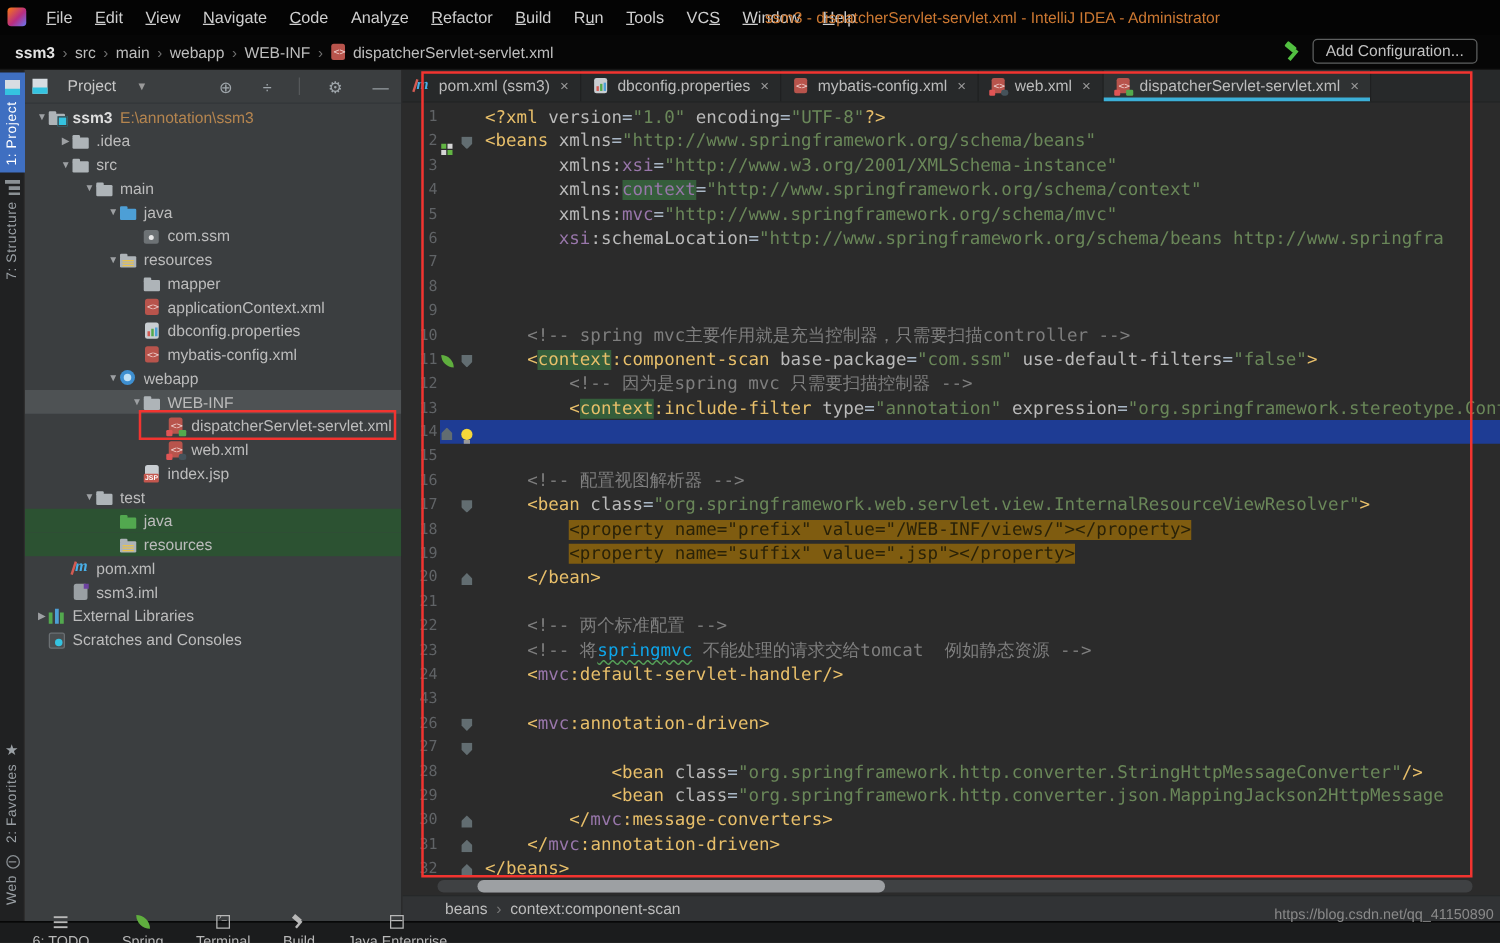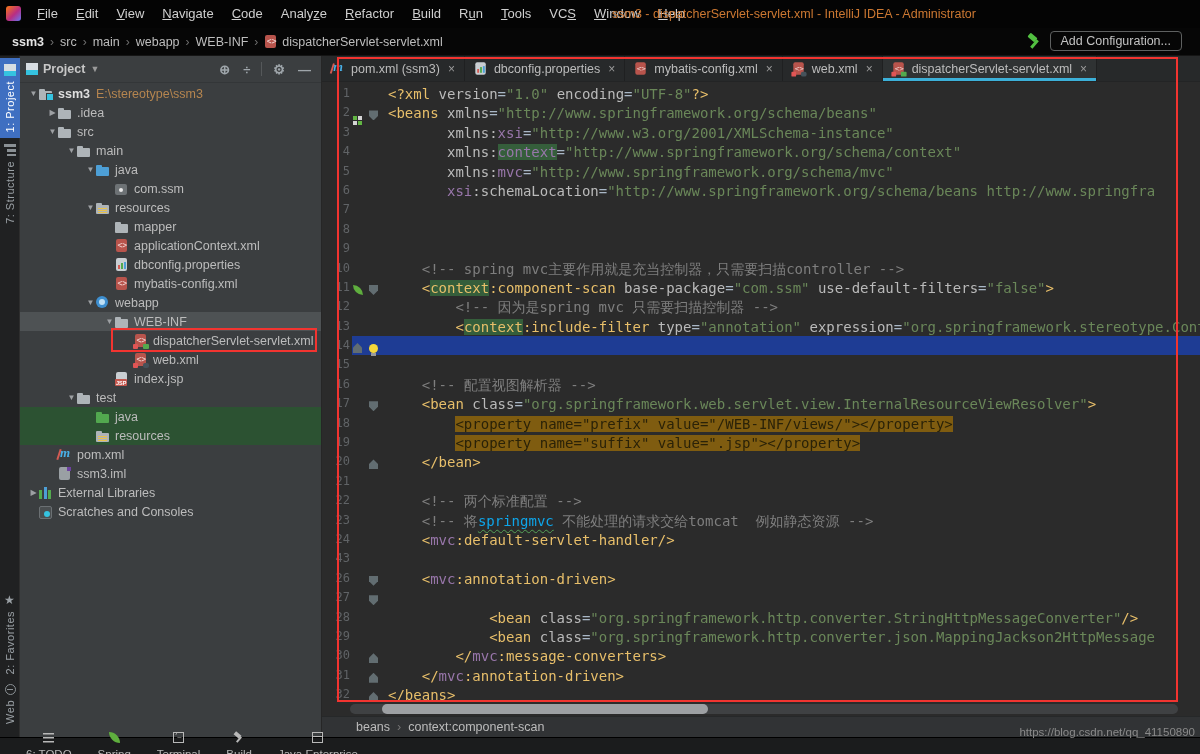--- a/index.html
+++ b/index.html
@@ -32,21 +32,21 @@
   .st-ic{width:12px;height:12px;display:inline-block;}
   .ic-project{background:#d7dde2;position:relative;}
   .ic-project:after{content:"";position:absolute;left:0;bottom:0;width:12px;height:5px;background:#35c3e0;}
   .ic-structure{background:linear-gradient(#8a9094 0 0) 0 0/12px 3px no-repeat,linear-gradient(#8a9094 0 0) 3px 5px/9px 3px no-repeat,linear-gradient(#8a9094 0 0) 3px 10px/9px 2px no-repeat;}
   .ic-star{color:#9aa0a5;font-size:12px;line-height:12px;}
   .ic-globe{width:11px;height:11px;border:1.5px solid #8a9094;border-radius:50%;box-sizing:border-box;position:relative;}
   .ic-globe:after{content:"";position:absolute;left:1px;top:3.5px;width:6px;height:1.5px;background:#8a9094;}
   
   #project-panel{left:20px;top:56px;width:302px;height:681px;background:#3b3e40;border-right:1px solid #262626;box-sizing:border-box;}
   #panel-header{position:absolute;left:0;top:0;width:100%;height:27px;border-bottom:1px solid #333638;box-sizing:border-box;
-    display:flex;align-items:center;padding:0 6px;color:#c7c7c7;font-size:12.5px;gap:5px;font-weight:bold;}
+    display:flex;align-items:center;padding:0 6px;color:#c7c7c7;font-size:12.5px;gap:16px;}
   #panel-header .view-icon{width:12px;height:12px;background:#d7dde2;position:relative;flex:0 0 auto;}
   #panel-header .view-icon:after{content:"";position:absolute;left:0;bottom:0;width:12px;height:5px;background:#35c3e0;}
   #panel-header .chev{font-size:9px;color:#9a9a9a;}
   #panel-header .spacer{flex:1;}
   #panel-header .hicon{color:#9fa6ab;font-size:13px;padding:0 4px;}
   #panel-header .divider{width:1px;height:14px;background:#55585a;margin:0 2px;}
   #tree{position:absolute;left:0;top:28px;width:100%;bottom:0;overflow:hidden;}
   .trow{position:absolute;left:0;width:100%;height:19px;display:flex;align-items:center;color:#bcbcbc;font-size:12.5px;white-space:nowrap;}
   .trow.selected{background:#4e5254;}
   .trow.green{background:#2c5232;}
@@ -209,21 +209,21 @@
     <span class="hicon">⚙</span>
     <span class="hicon">—</span>
   </div>
   <div id="tree">
       <div class="trow" style="top: 0px;">
         <span class="chev" style="margin-left: 8px;">▼</span>
         <span class="tic f-base i-folder i-module">
           <span class="mod"></span>
         </span>
         <span class="lbl bold">ssm3</span>
-        <span class="path">E:\stereotype\ssm3</span>
+        <span class="path">E:\annotation\ssm3</span>
       </div>
       <div class="trow" style="top: 19px;">
         <span class="chev" style="margin-left: 27px;">▶</span>
         <span class="tic f-base i-folder"></span>
         <span class="lbl">.idea</span>
       </div>
       <div class="trow" style="top: 38px;">
         <span class="chev" style="margin-left: 27px;">▼</span>
         <span class="tic f-base i-folder"></span>
         <span class="lbl">src</span>

